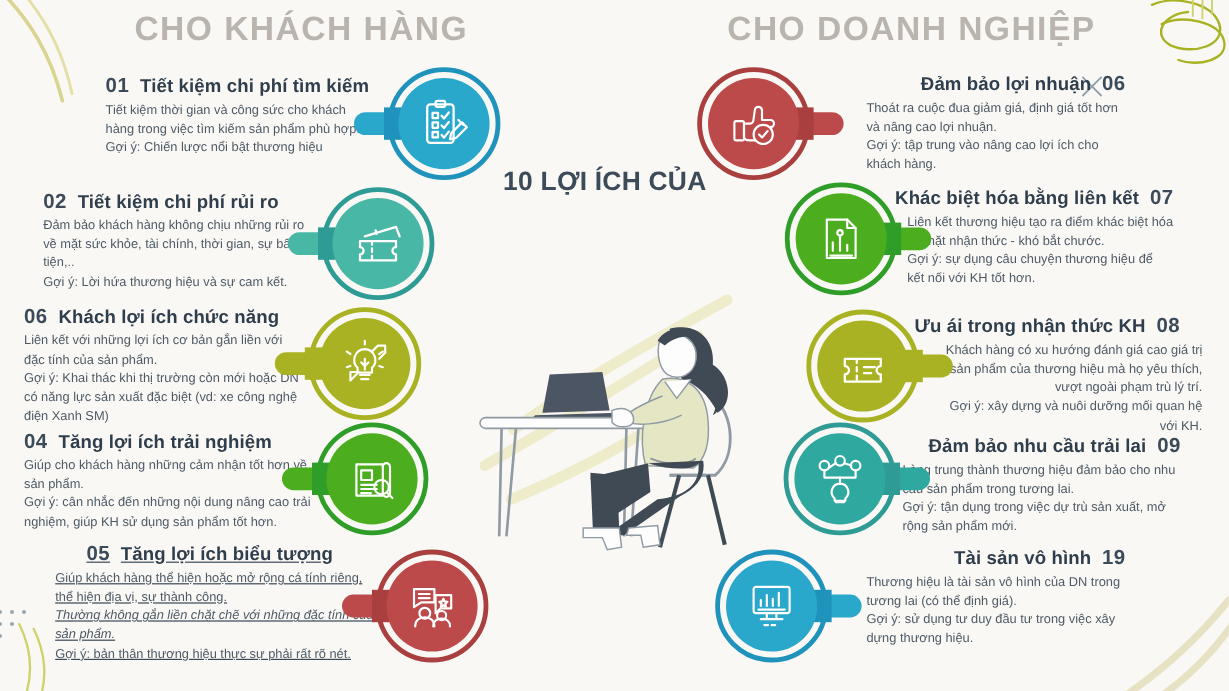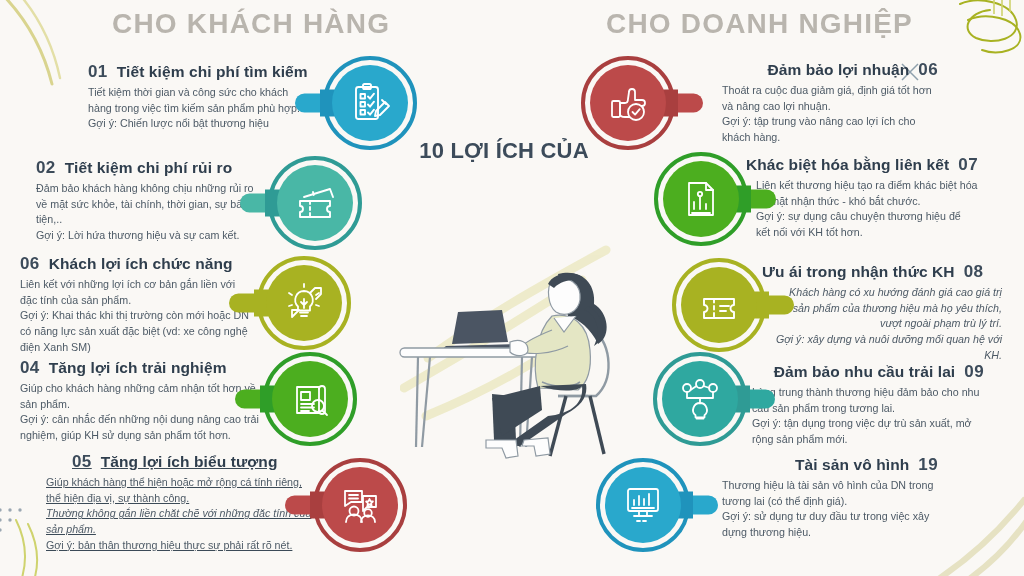--- a/index.html
+++ b/index.html
@@ -397,21 +397,21 @@
       <circle cx="23" cy="19" r="2.2"></circle>
     </svg>
   </div>
 </div>
 
 <div class="item item-right" style="left:762px; top:262px; width:240px; text-align:right;">
   <div class="item-head" style="justify-content:flex-start;">
     <span class="title">Ưu ái trong nhận thức KH</span>
     <span class="num">08</span>
   </div>
-  <div class="body" style="white-space:pre-line; text-align:right; padding-left:14px;font-style:italic;">Khách hàng có xu hướng đánh giá cao giá trị sản phẩm của thương hiệu mà họ yêu thích, vượt ngoài phạm trù lý trí.
+  <div class="body" style="white-space:pre-line; text-align:right; padding-left:14px;">Khách hàng có xu hướng đánh giá cao giá trị sản phẩm của thương hiệu mà họ yêu thích, vượt ngoài phạm trù lý trí.
 Gợi ý: xây dựng và nuôi dưỡng mối quan hệ với KH.</div>
 </div>
 <div class="badge tab-right" style="--c:#a8b222; left:672px; top:258px;">
   <div class="tab"></div>
   <div class="ring" style="border-color:#a8b222;"></div>
   <div class="tabmask" style="background:#a8b222;"></div>
   <div class="core">
     <svg viewBox="0 0 48 48" fill="none" stroke="#ffffff" stroke-width="1.9" stroke-linecap="round" stroke-linejoin="round">
       <path d="M9 18 h30 v6 a3.5 3.5 0 0 0 0 7 v6 H9 v-6 a3.5 3.5 0 0 0 0 -7 z"></path>
       <path d="M19 18 v19" stroke-dasharray="3.5 3.5"></path>

